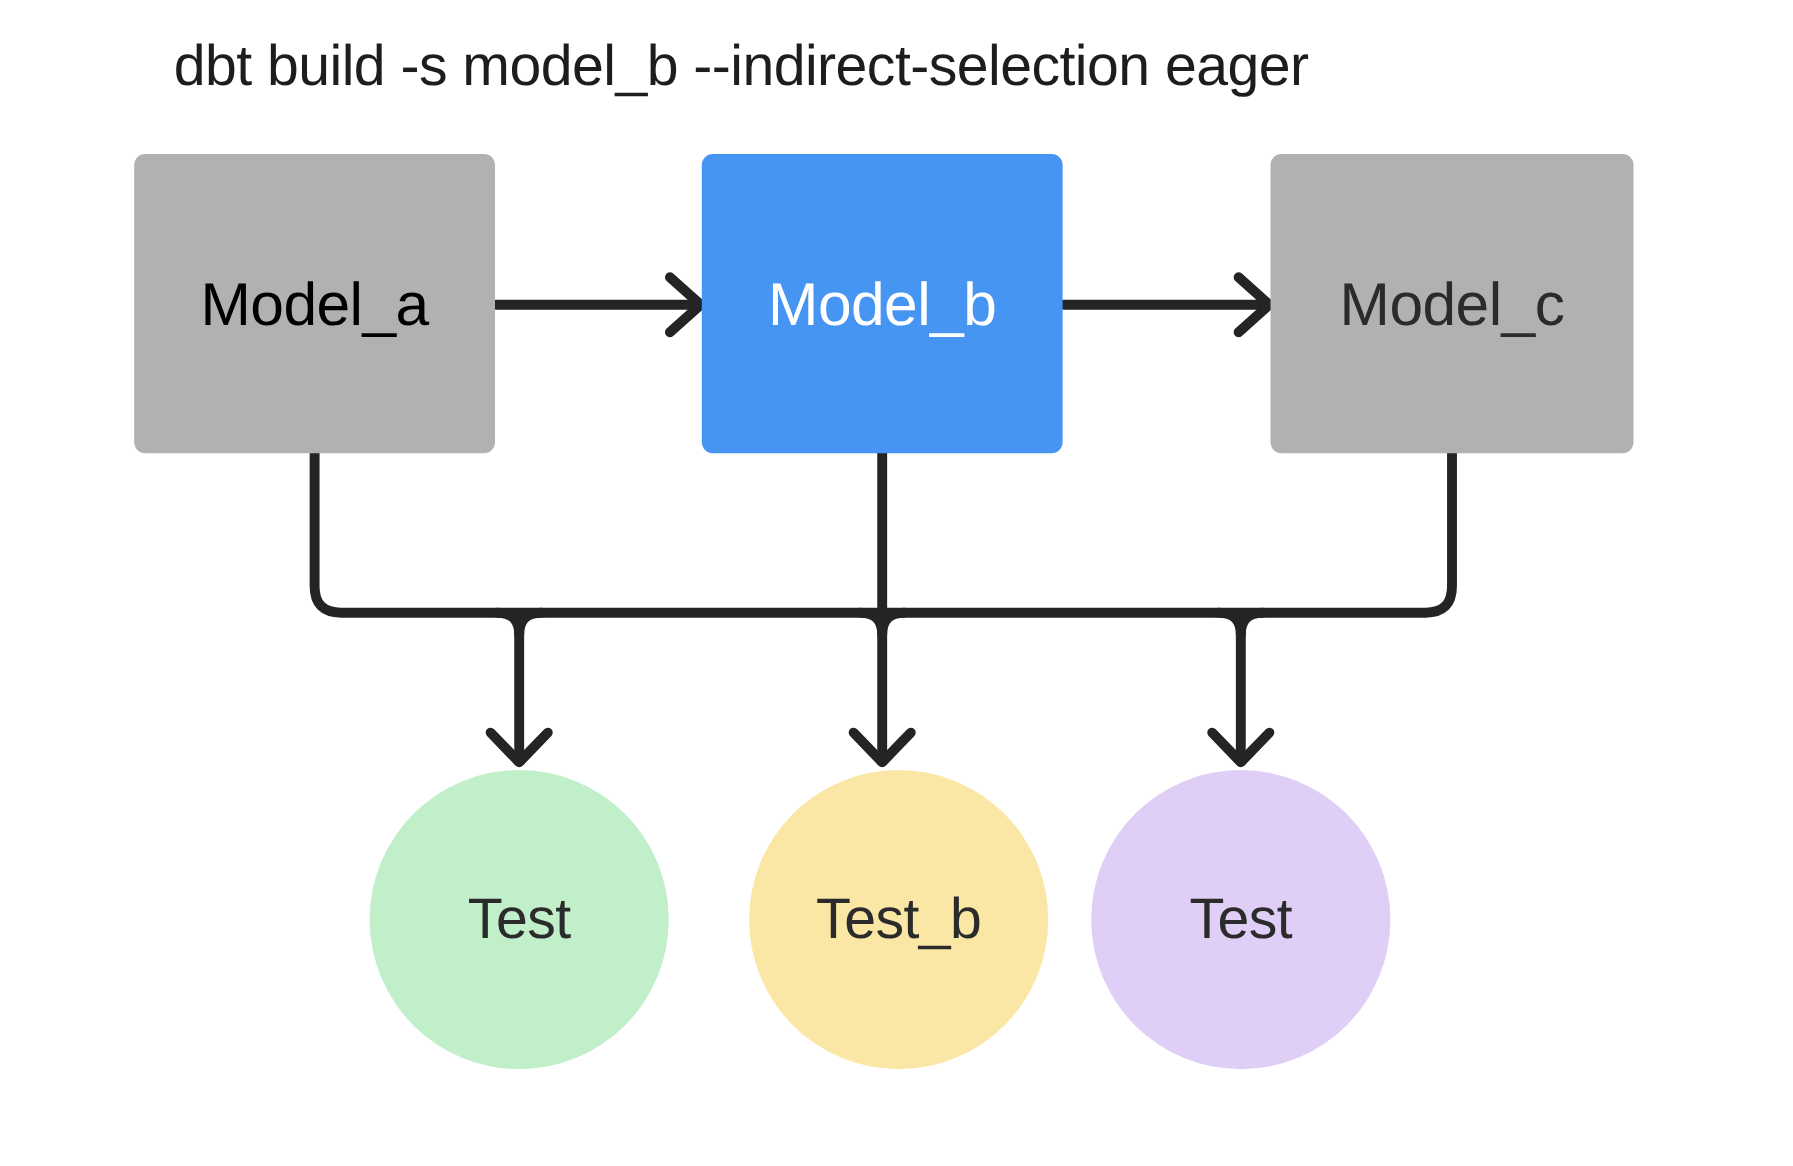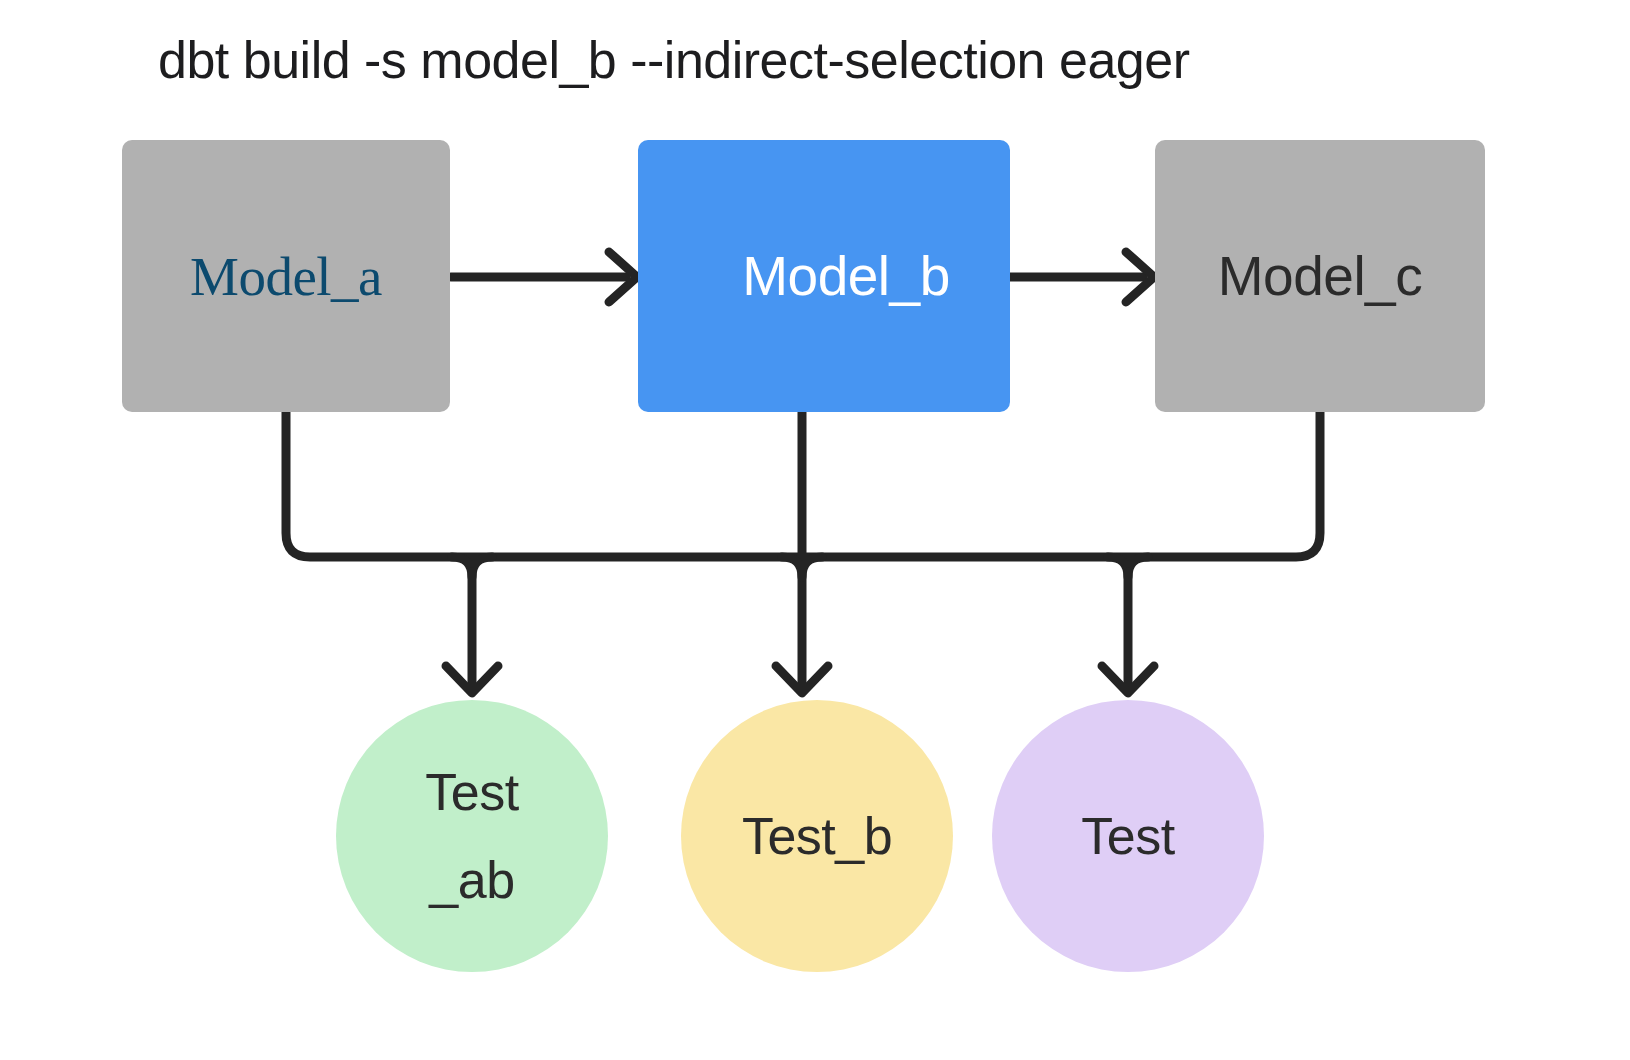--- a/index.html
+++ b/index.html
@@ -14,22 +14,22 @@
     letter-spacing:-0.5px; white-space:nowrap;
   }
   .edges-svg { position:absolute; left:0; top:0; width:1630px; height:1060px; }
   .edges-svg path { fill:none; stroke:#242424; stroke-width:9; stroke-linecap:round; stroke-linejoin:round; }
   .model {
     position:absolute; top:140px; width:328px; height:272px;
     border-radius:10px;
     display:flex; align-items:center; justify-content:center;
     font-size:55px; font-weight:500; letter-spacing:-0.5px;
   }
-  .model-a { left:122px; background:#b1b1b1; color:#0c4a6e;font-family:Liberation Serif, serif; }
-  .model-b { left:638px; background:#4795f2; color:#ffffff;padding-left:44px; }
+  .model-a { left:122px; background:#b1b1b1; color:#000000; }
+  .model-b { left:638px; background:#4795f2; color:#ffffff; }
   .model-c { left:1155px; width:330px; background:#b1b1b1; color:#2b2b2b; }
   .test {
     position:absolute; top:700px; width:272px; height:272px;
     border-radius:50%;
     display:flex; flex-direction:column; align-items:center; justify-content:center;
     font-size:52px; font-weight:500; letter-spacing:-0.5px;
     color:#2b2b2b; line-height:1.7; text-align:center;
   }
   .test span { display:block; }
   .test-ab { left:336px; background:#c1efca; }
@@ -74,21 +74,20 @@
   <div class="model model-b">
     <span>Model_b</span>
   </div>
 
   <div class="model model-c">
     <span>Model_c</span>
   </div>
 
   <div class="test test-ab">
     <span>Test</span>
-    <span>_ab</span>
   </div>
 
   <div class="test test-b">
     <span>Test_b</span>
   </div>
 
   <div class="test test-bc">
     <span>Test</span>
   </div>
 

